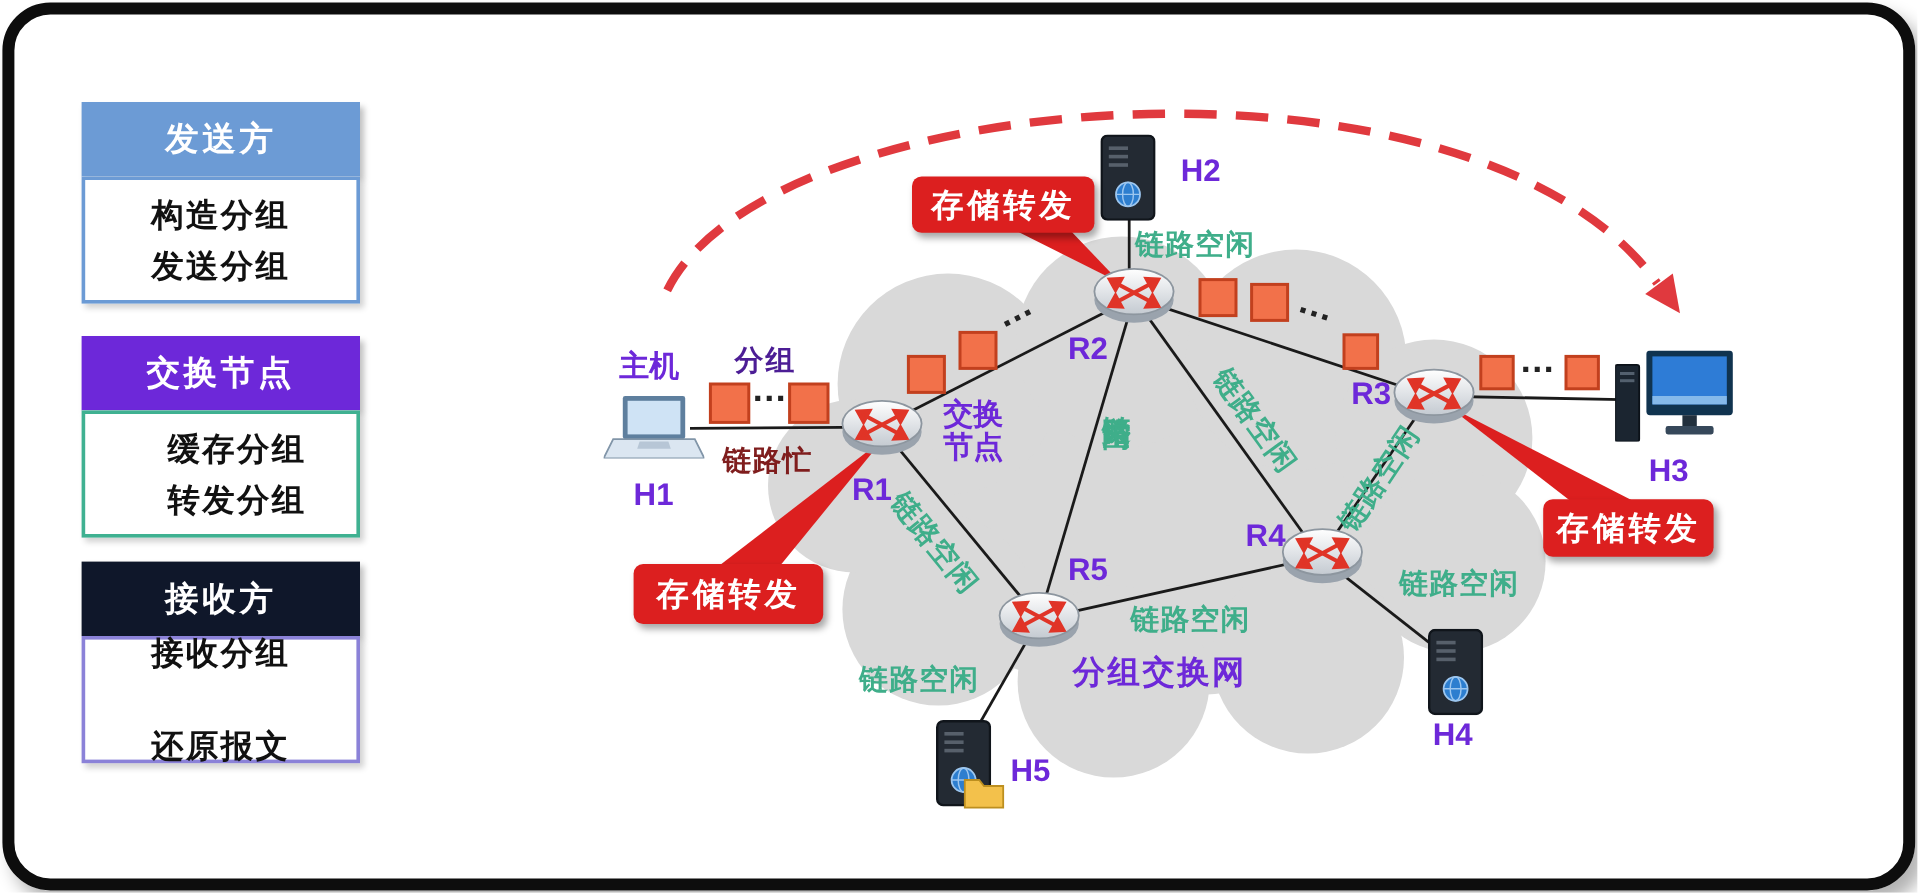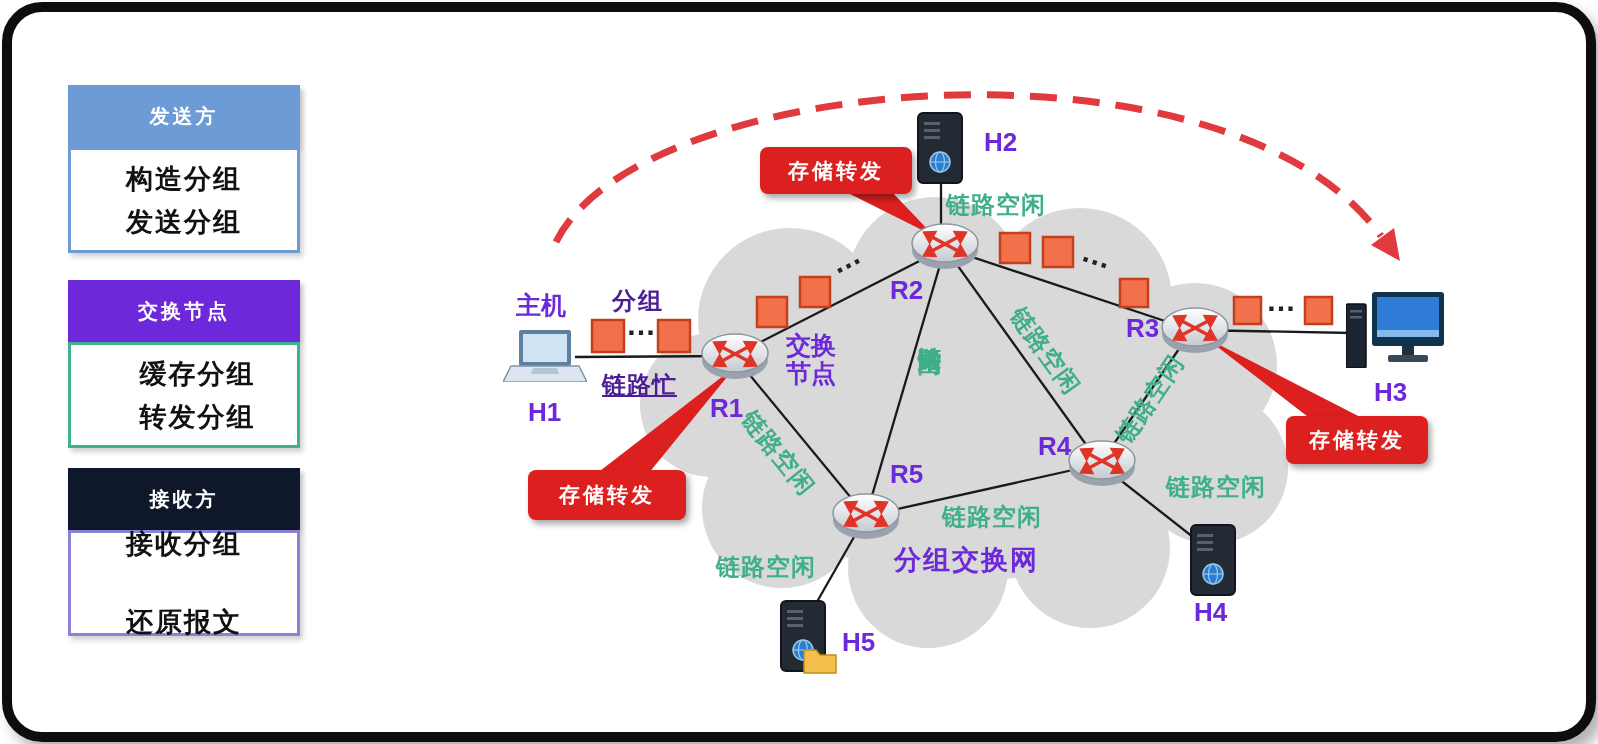--- a/index.html
+++ b/index.html
@@ -4,41 +4,41 @@
 <style>
   html,body{margin:0;padding:0;background:#fff;}
   body{font-family:"Liberation Sans","DejaVu Sans",sans-serif;}
   .stage{position:relative;width:1598px;height:744px;background:#fff;overflow:hidden;}
   .frame{position:absolute;inset:2px;border:10px solid #0d0d0d;border-radius:40px;pointer-events:none;box-shadow:8px 10px 14px rgba(0,0,0,.30);}
   .art{position:absolute;left:0;top:0;width:1598px;height:744px;}
 
   
   .legend-box{position:absolute;left:68px;width:232px;}
   .legend-head{height:62px;display:flex;align-items:center;justify-content:center;
-    color:#fff;font-size:20px;font-weight:bold;letter-spacing:3px;box-shadow:3px 4px 5px rgba(0,0,0,.25);}
+    color:#fff;font-size:28px;font-weight:bold;letter-spacing:3px;box-shadow:3px 4px 5px rgba(0,0,0,.25);}
   .legend-body{height:100px;background:#fff;border:3px solid #6d28d9;display:flex;flex-direction:column;
     align-items:center;justify-content:center;gap:7px;font-size:27px;font-weight:bold;color:#111;
     box-shadow:3px 4px 5px rgba(0,0,0,.18);letter-spacing:2px;}
   .head-blue{background:#6c9bd5;} .body-blue{border-color:#6c9bd5;}
   .head-green{background:#6d28d9;} .body-green{border-color:#3fb191;padding-left:27px;}
   .head-purple{background:#0f172a;} .body-purple{border-color:#8b82d8;gap:42px;}
 
   
   .lbl{position:absolute;font-weight:bold;color:#6d28d9;font-size:26px;white-space:nowrap;line-height:1.1;}
   .lbl.small{font-size:25px;}
   .lbl.big{font-size:27px;letter-spacing:2px;}
   .lbl.green{color:#3fae8a;font-size:24px;letter-spacing:1px;}
-  .lbl.red{color:#4c1d95;font-size:24px;letter-spacing:1px;text-decoration:underline;}
+  .lbl.red{color:#7f1d1d;font-size:24px;letter-spacing:1px;}
   .lbl.orange{color:#4c1d95;font-size:24px;letter-spacing:2px;}
   .rot{width:110px;text-align:center;transform-origin:center;}
   .vlbl{writing-mode:vertical-rl;text-orientation:upright;letter-spacing:3px;}
   .ellipsis{position:absolute;font-weight:bold;color:#222;font-size:30px;text-align:center;line-height:1;transform-origin:center;}
 
   
-  .callout{position:absolute;background:#dc1f1f;color:#fff;font-weight:bold;font-size:21px;
+  .callout{position:absolute;background:#dc1f1f;color:#fff;font-weight:bold;font-size:27px;
     display:flex;align-items:center;justify-content:center;border-radius:8px;letter-spacing:3px;
     box-shadow:3px 4px 6px rgba(0,0,0,.35);}
 </style>
 </head>
 <body>
 
 <div class="stage">
 
   <svg class="art" viewBox="0 0 1598 744">
     <defs>

